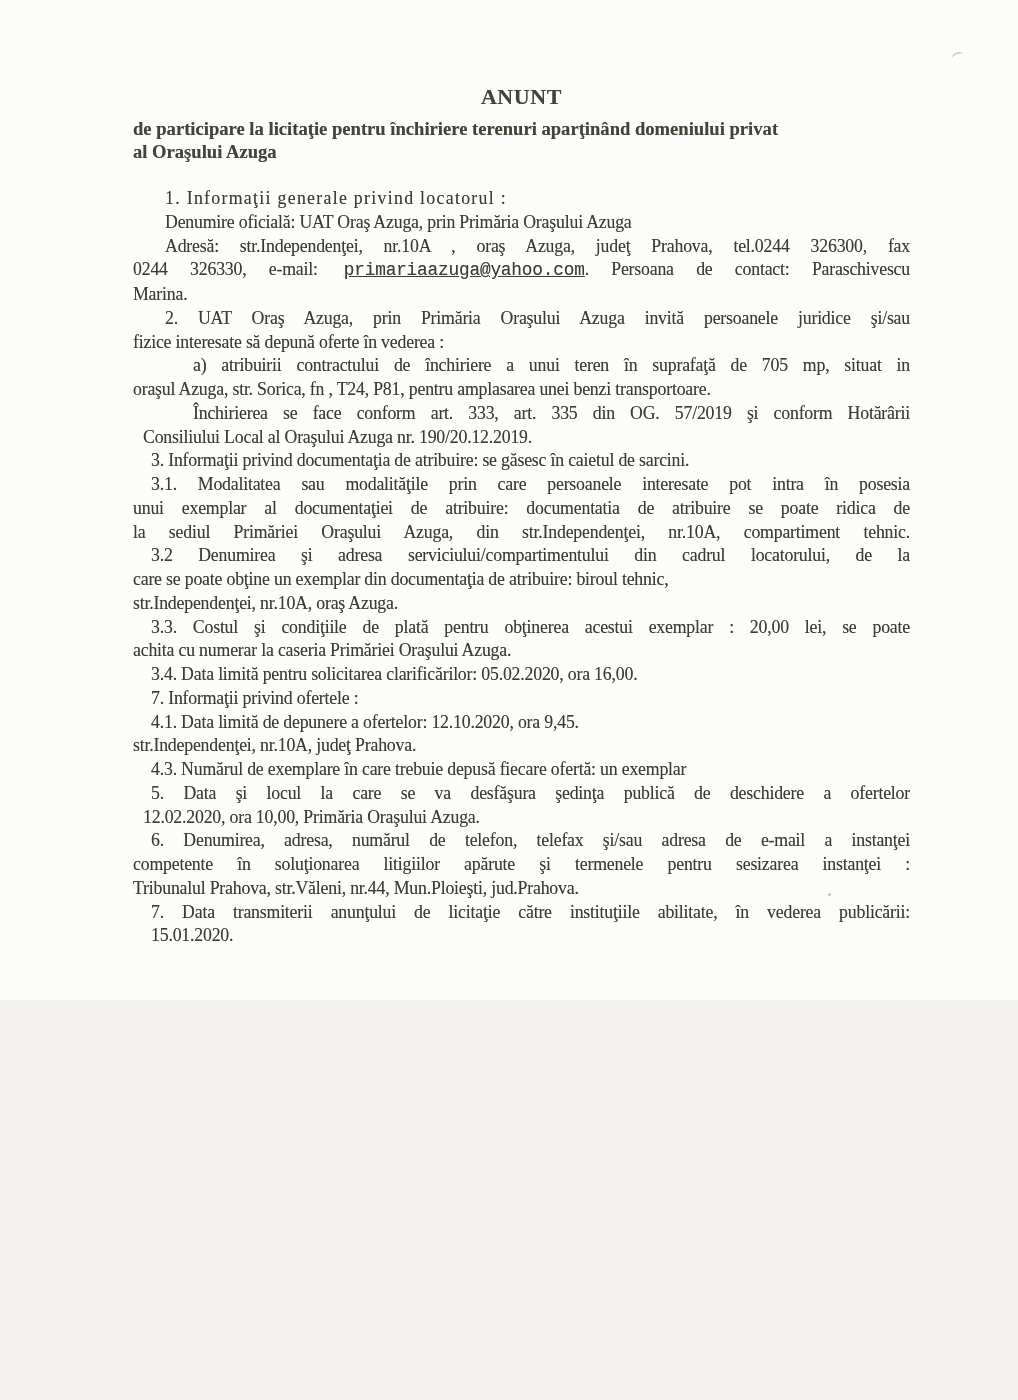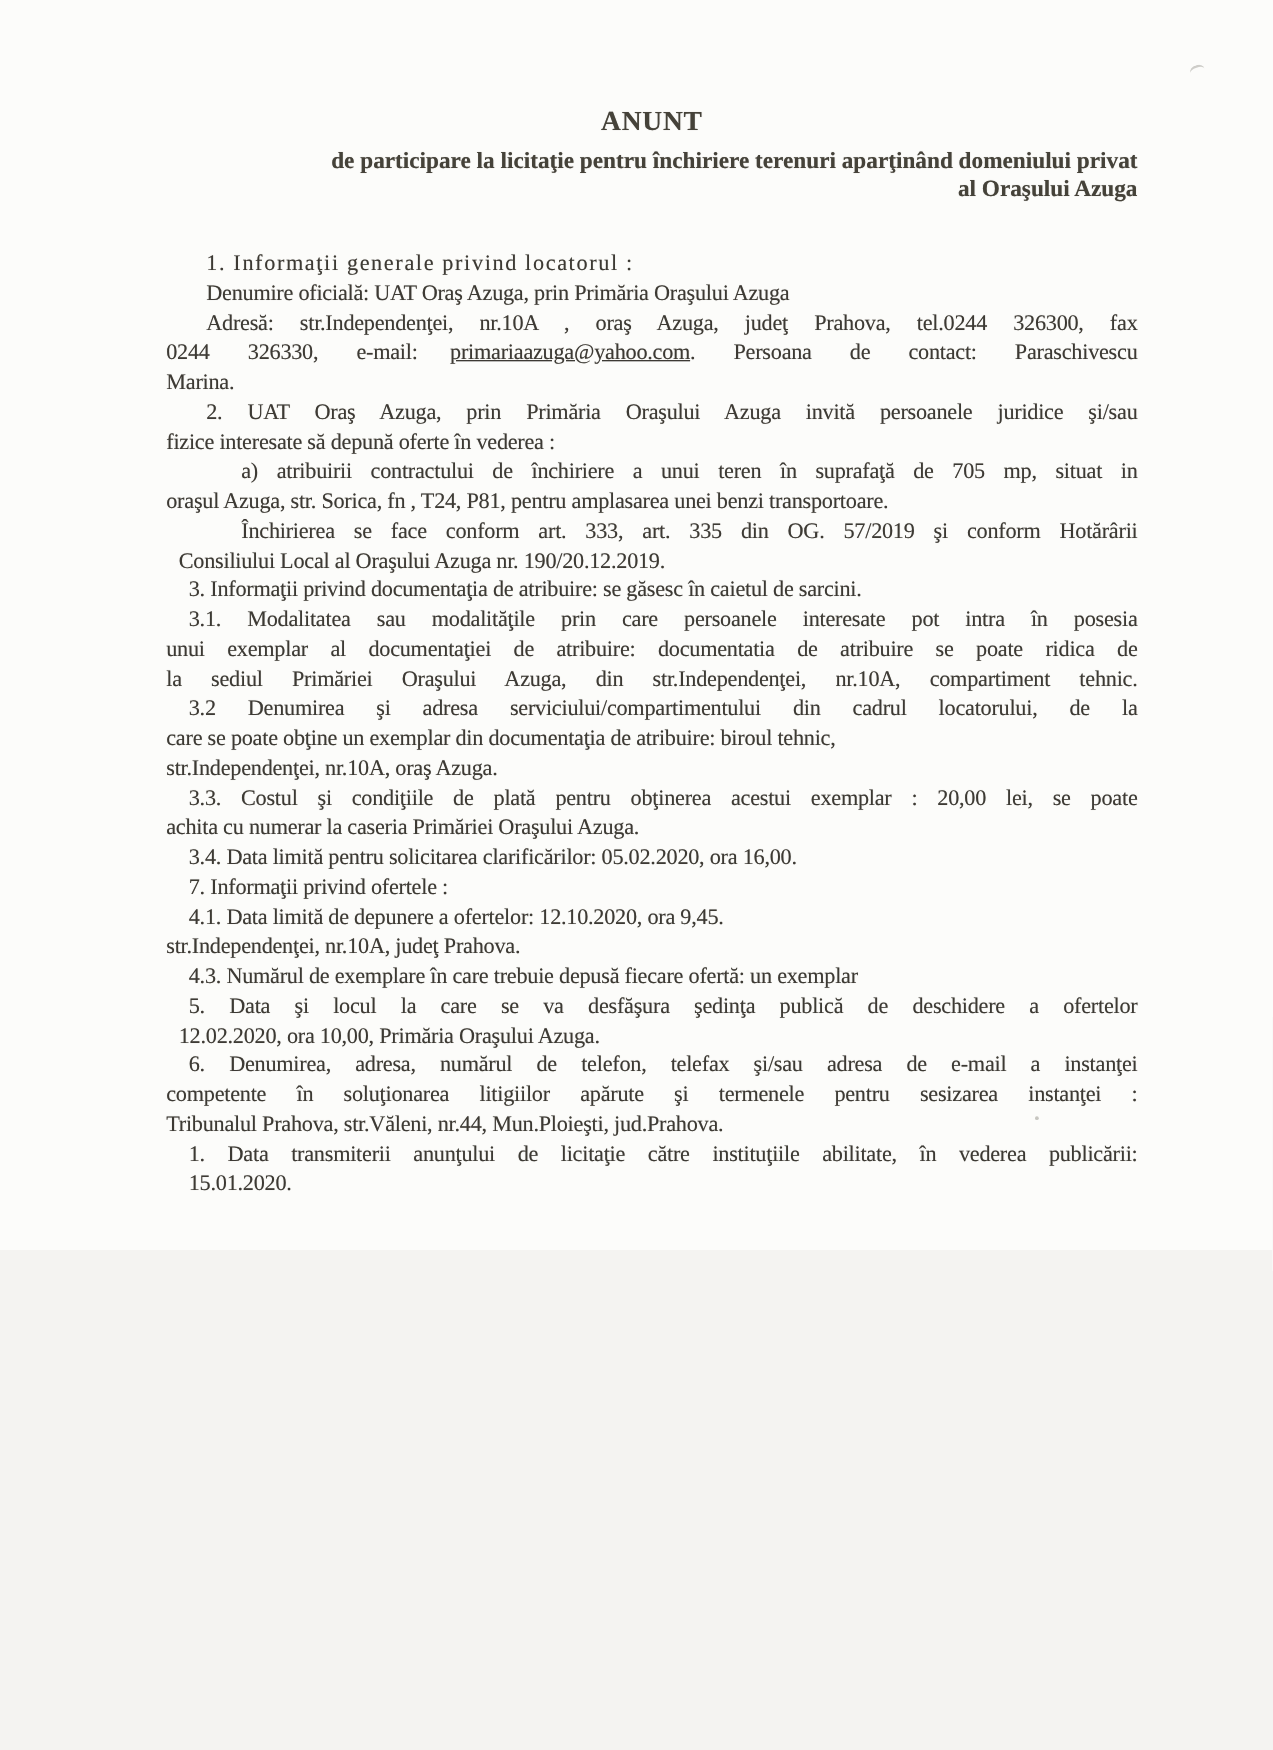--- a/index.html
+++ b/index.html
@@ -21,42 +21,42 @@
   }
   .title{
     text-align:center;
     font-size:22px;font-weight:bold;
     letter-spacing:.6px;
     color:#454239;
     text-shadow:0 0 .6px rgba(64,60,52,.5);
     margin:0 0 7px 0;
   }
   .subtitle{
-    text-align:right;
+    text-align:left;
     font-size:18.6px;font-weight:bold;
     line-height:23px;
     color:#454239;
     text-shadow:0 0 .6px rgba(64,60,52,.5);
   }
   .docbody{
-    margin-top:36px;
+    margin-top:24px;
     font-size:17.8px;
     letter-spacing:-.2px;
     line-height:23.75px;
     color:#3d3a34;
     text-shadow:0 0 .55px rgba(64,60,52,.45);
   }
   .ln{min-height:23.75px;}
   .ind1{text-indent:18px;}
   .ind2{text-indent:32px;}
   .ind3{text-indent:60px;}
   .inds{text-indent:10px;}
   .j{text-align:justify;text-align-last:justify;}
   .sp{letter-spacing:1.3px;}
-  .email{text-decoration:underline;margin-left:26px;}
+  .email{text-decoration:underline;margin-left:26px;font-family:Liberation Mono, monospace;}
   .sig-block{
     position:absolute;left:191px;top:1038px;width:420px;
   }
   .sig-role{
     font-size:19px;font-weight:bold;color:#403d37;
     letter-spacing:.4px;
     text-shadow:0 0 .6px rgba(64,60,52,.5);
     margin-top:47px;
   }
   .sig-name{
@@ -115,21 +115,21 @@
       <div class="ln ind1">3.4. Data limită pentru solicitarea clarificărilor: 05.02.2020, ora 16,00.</div>
       <div class="ln ind1">7. Informaţii privind ofertele :</div>
       <div class="ln ind1">4.1. Data limită de depunere a ofertelor: 12.10.2020,  ora 9,45.</div>
       <div class="ln">str.Independenţei, nr.10A, judeţ Prahova.</div>
       <div class="ln ind1">4.3. Numărul de exemplare în care trebuie depusă fiecare ofertă: un exemplar</div>
       <div class="ln ind1 j">5. Data şi locul la care se va desfăşura şedinţa publică de deschidere a ofertelor</div>
       <div class="ln inds">12.02.2020, ora 10,00,   Primăria Oraşului Azuga.</div>
       <div class="ln ind1 j">6. Denumirea, adresa, numărul de telefon, telefax şi/sau adresa de e-mail a instanţei</div>
       <div class="ln j">competente în soluţionarea litigiilor apărute şi termenele pentru sesizarea instanţei :</div>
       <div class="ln">Tribunalul Prahova, str.Văleni, nr.44, Mun.Ploieşti, jud.Prahova.</div>
-      <div class="ln ind1 j">1. Data transmiterii anunţului de licitaţie către instituţiile abilitate, în vederea publicării:</div>
+      <div class="ln ind1 j">7. Data transmiterii anunţului de licitaţie către instituţiile abilitate, în vederea publicării:</div>
       <div class="ln ind1">15.01.2020.</div>
     </div>
   </div>
 
   <div class="sig-block">
     <div class="sig-role">PRIMAR ORAS AZUGA,</div>
     <div class="sig-name">Barbu Ciprian George</div>
   </div>
 
   <svg class="stamp" viewBox="0 0 212 212" xmlns="http://www.w3.org/2000/svg">

